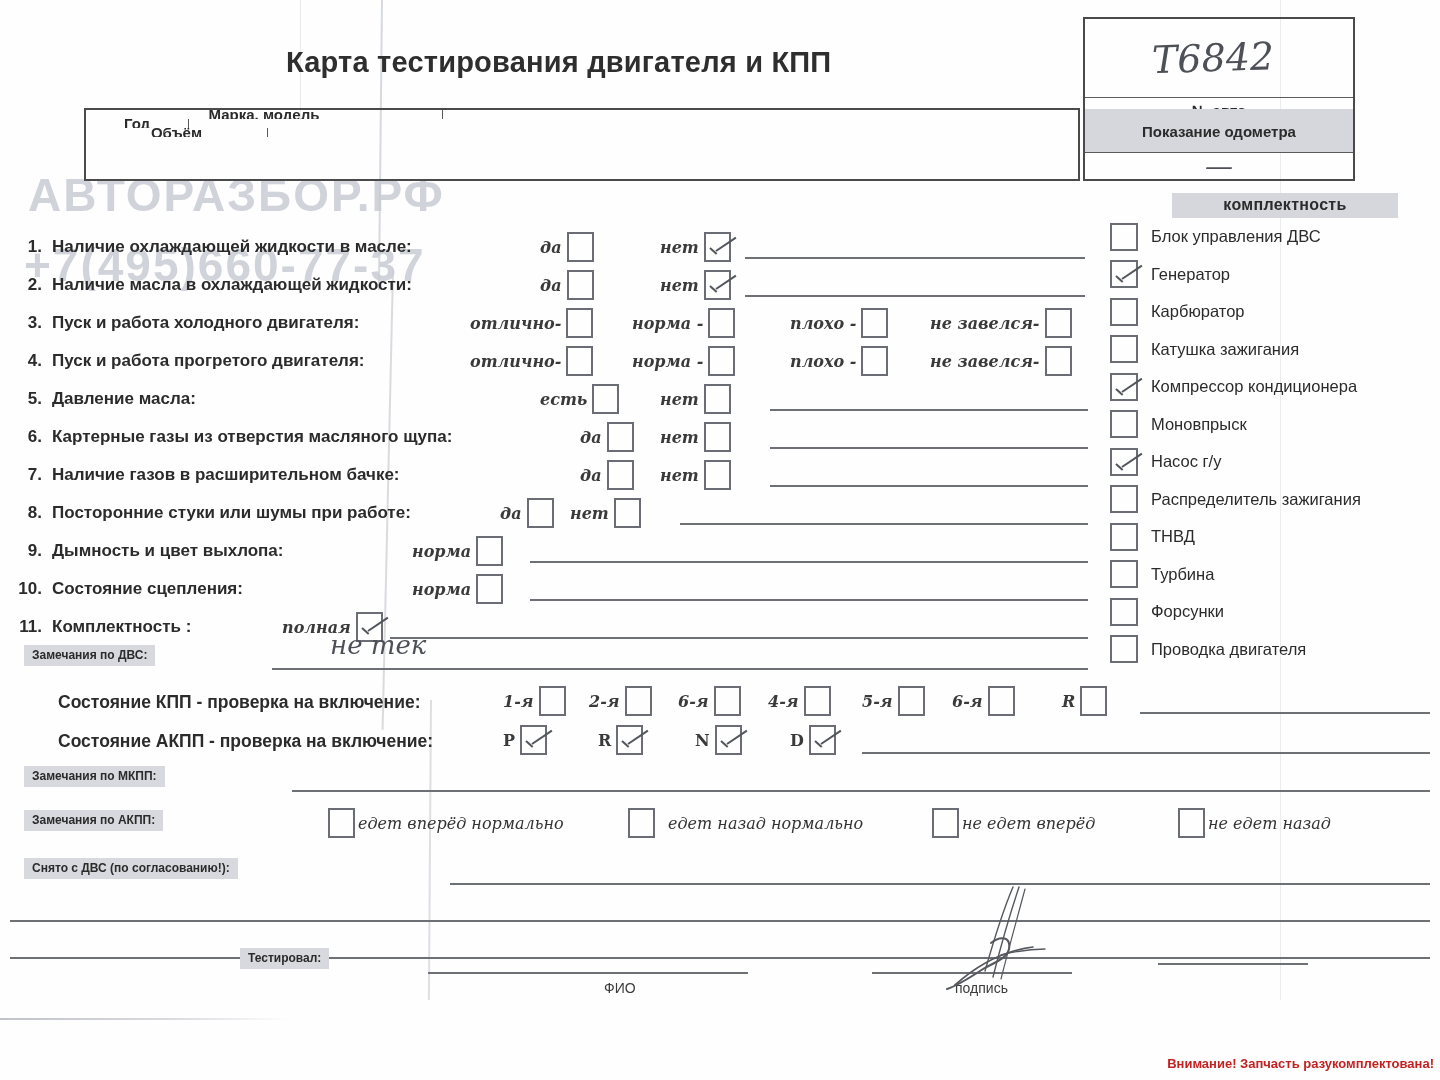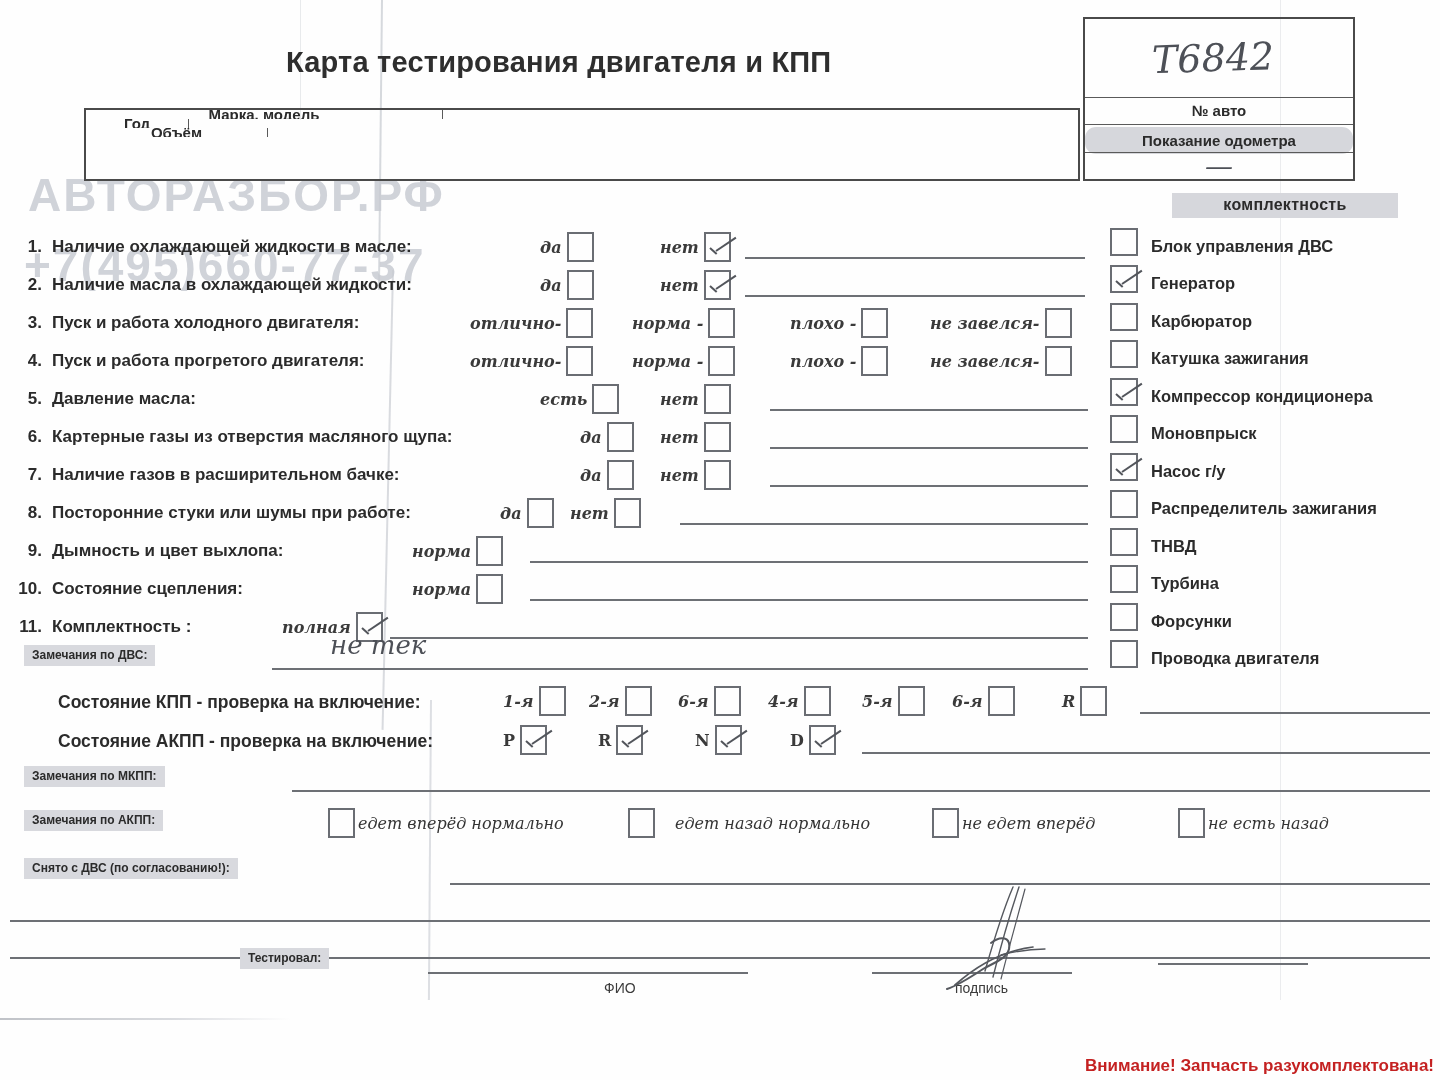--- a/index.html
+++ b/index.html
@@ -62,25 +62,24 @@
   }
   #av-num .hand {
     font-size: 38px; transform: rotate(-2deg) translateX(-6px);
   }
   #lbl-avto {
     top: 78px; height: 26px;
     display: flex; align-items: center; justify-content: center;
     font-size: 15px; font-weight: bold;
   }
   #lbl-odo {
-    top: 108px; height: 27px;
+    top: 90px; height: 44px;
     display: flex; align-items: center; justify-content: center;
     font-size: 15px; font-weight: bold;
     background: #d6d7dc;
-    border-radius: 11px;
   }
   #odo-val {
     top: 133px; height: 29px;
     display: flex; align-items: center; justify-content: center;
   }
   #odo-val .hand { font-size: 28px; }
 
   
   #infotable {
     position: absolute;
@@ -193,24 +192,23 @@
   #kompl { position: absolute; left: 1110px; top: 193px; width: 330px; }
   #kompl-head {
     width: 226px; margin-left: 62px;
     background: #d6d7dc;
     text-align: center;
     font-size: 16px; font-weight: bold;
     padding: 3px 0 4px 0;
     letter-spacing: .3px;
   }
   .krow {
-    display: flex; align-items: flex-end;
+    display: flex; align-items: center;
     height: 37.5px;
     gap: 13px;
-    font-weight: bold;
   }
   .klabel { font-size: 16.5px; white-space: nowrap; }
 
   
   .band {
     position: absolute;
     font-size: 12px; font-weight: bold;
     background: #d8d9de;
     padding: 3px 8px 4px 8px;
     white-space: nowrap;
@@ -256,21 +254,21 @@
   #fold5 { left: 1280px; top: 0; width: 1px; height: 1000px; opacity:.4;}
   #edge-bottom {
     position: absolute; left: 0; top: 1018px; width: 290px; height: 2px;
     background: linear-gradient(to right, #b9bcc3, #d5d7dc 60%, transparent);
     opacity: .9;
   }
 
   #warning {
     position: absolute;
     right: 6px; top: 1056px;
-    font-size: 17px;
+    font-size: 13px;
     font-weight: bold;
     color: #d21d1d;
     white-space: nowrap;
   }
 </style>
 </head>
 <body>
 
 <div id="sheet">
 
@@ -571,31 +569,31 @@
 
   <div class="band" style="left:24px; top:766px;">Замечания по МКПП:</div>
   <div class="uline" style="left:292px; top:790px; width:1138px;"></div>
 
   <div class="band" style="left:24px; top:810px;">Замечания по АКПП:</div>
   <div id="akpp-notes">
       <div class="opt" style="position: absolute; left: 328px; top: 808px; gap: 3px;">
         <div class="cb"></div>
         <span class="akppopt" style="position: static;">едет вперёд нормально</span>
       </div>
-      <div class="opt" style="position: absolute; left: 628px; top: 808px; gap: 20px;">
+      <div class="opt" style="position: absolute; left: 628px; top: 808px; gap: 13px;">
         <div class="cb"></div>
         <span class="akppopt" style="position: static;">едет назад нормально</span>
       </div>
       <div class="opt" style="position: absolute; left: 932px; top: 808px; gap: 3px;">
         <div class="cb"></div>
         <span class="akppopt" style="position: static;">не едет вперёд</span>
       </div>
       <div class="opt" style="position: absolute; left: 1178px; top: 808px; gap: 3px;">
         <div class="cb"></div>
-        <span class="akppopt" style="position: static;">не есть назад</span>
+        <span class="akppopt" style="position: static;">не едет назад</span>
       </div>
     </div>
 
   <div class="band" style="left:24px; top:858px;">Снято с ДВС (по согласованию!):</div>
   <div class="uline" style="left:450px; top:883px; width:980px;"></div>
   <div class="uline" style="left:10px; top:920px; width:1420px;"></div>
   <div class="uline" style="left:10px; top:957px; width:1420px;"></div>
 
   <div class="band" style="left:240px; top:948px;">Тестировал:</div>
   <div class="uline" style="left:428px; top:972px; width:320px;"></div>

